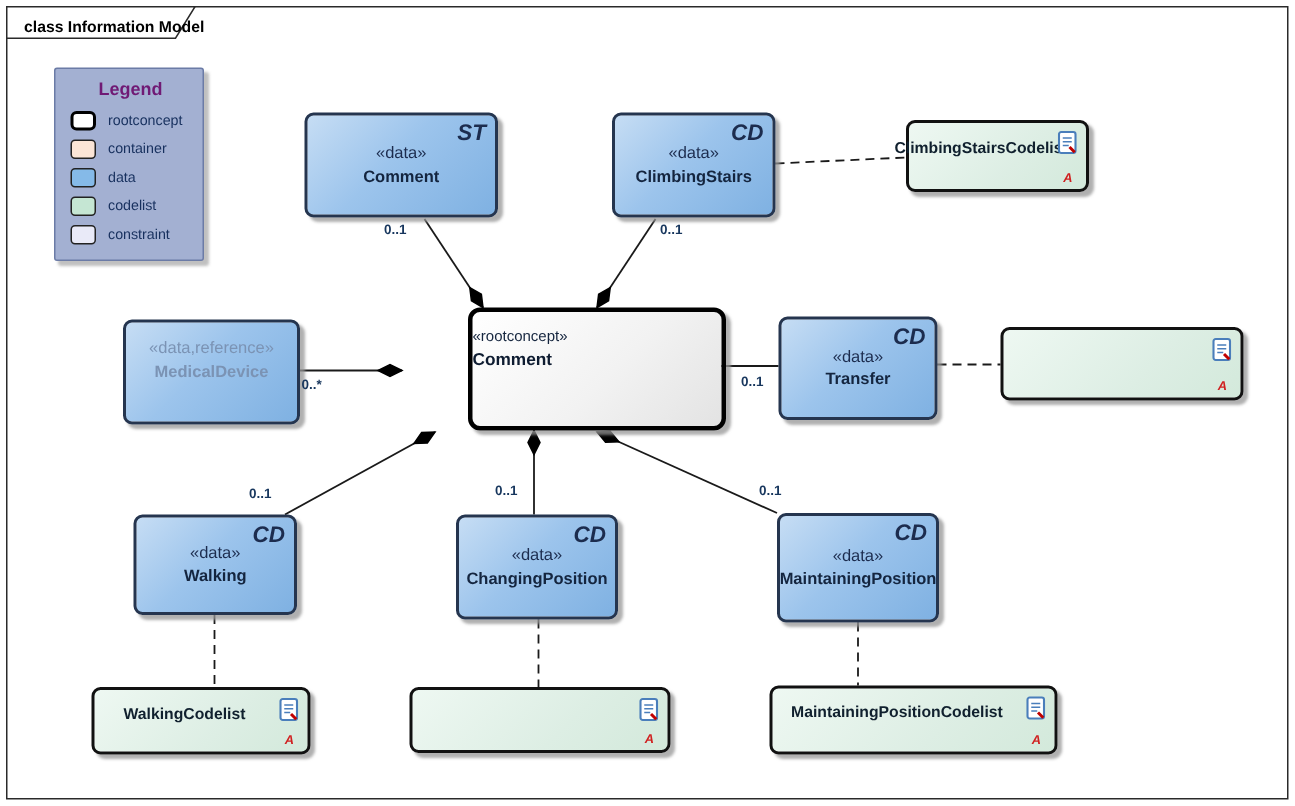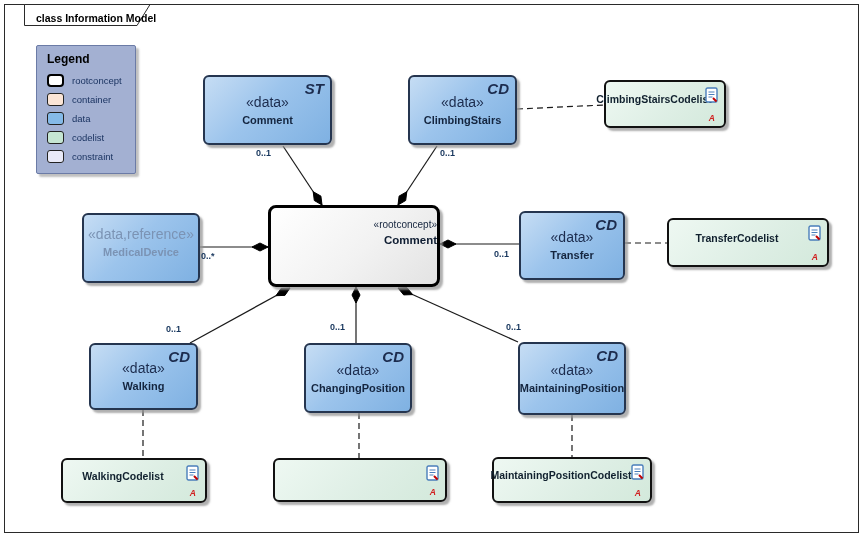--- a/index.html
+++ b/index.html
@@ -2,48 +2,49 @@
 <html><head>
 <meta charset="utf-8">
 <style>
   * { box-sizing: border-box; }
   html,body { margin:0; padding:0; background:#ffffff; }
   body { font-family:"Liberation Sans","DejaVu Sans",sans-serif; }
   #canvas { position:relative; width:863px; height:537px; background:#ffffff; overflow:hidden; }
 
   .frame-border { position:absolute; left:4px; top:4px; right:4px; bottom:4px; border:1px solid #2a2a2a; }
 
-  .frame-tab { position:absolute; left:4px; top:4px; width:132px; height:22px;margin-left:20px; }
+  .frame-tab { position:absolute; left:4px; top:4px; width:132px; height:22px; }
   .frame-tab-label { position:absolute; left:12px; top:8px; font-size:10.5px; font-weight:bold; color:#000; white-space:nowrap; }
 
   svg.connectors { position:absolute; left:0; top:0; width:863px; height:537px; z-index:1; }
   svg.connectors line.assoc { stroke:#1a1a1a; stroke-width:1.2; }
   svg.connectors line.dep { stroke:#1a1a1a; stroke-width:1.2; stroke-dasharray:6 4; }
   svg.connectors polygon.diamond { fill:#000; stroke:#000; }
 
   .node { position:absolute; z-index:2; border-radius:6px; }
 
   .node.data {
     background:linear-gradient(135deg,#c6ddf4 0%,#9cc4ec 45%,#7fb1e2 100%);
     border:2px solid #25354f;
     box-shadow:3px 3px 2px rgba(150,150,150,0.75);
     display:flex; flex-direction:column; align-items:center; justify-content:center;
   }
-  .node.data .stereo { font-size:14px; color:#1c2c4e; line-height:1.5; }
+  .node.data .stereo { font-size:11px; color:#1c2c4e; line-height:1.5; }
   .node.data .nname  { font-size:11px; font-weight:bold; color:#14253f; line-height:1.4; }
   .node.data.reference .stereo, .node.data.reference .nname { color:#7b93b4; }
   .corner-tag { position:absolute; top:3px; right:6px; font-size:15px; font-style:italic; font-weight:bold; color:#1c2c4e; }
 
   .node.root {
     background:linear-gradient(135deg,#ffffff 0%,#f2f2f2 55%,#e3e3e3 100%);
     border:3px solid #000;
     border-radius:8px;
     box-shadow:3px 3px 2px rgba(150,150,150,0.75);
-    display:flex; flex-direction:column; align-items:flex-end;
+    display:flex; flex-direction:column; align-items:flex-start;
     padding-top:9px;
+    margin-left:44px;
   }
   .node.root .stereo { font-size:10px; color:#16263f; line-height:1.5; }
   .node.root .nname  { font-size:11.5px; font-weight:bold; color:#0e1c31; line-height:1.4; }
 
   .node.codelist {
     background:linear-gradient(135deg,#eef8f2 0%,#ddeee4 60%,#d3e9db 100%);
     border:2px solid #111;
     box-shadow:3px 3px 2px rgba(150,150,150,0.75);
   }
   .node.codelist .nname {
@@ -55,21 +56,21 @@
   .a-flag { position:absolute; bottom:3px; right:9px; font-size:8.5px; font-weight:bold; font-style:italic; color:#d02020; }
 
   .mult { position:absolute; z-index:3; font-size:9px; font-weight:bold; color:#17365d; white-space:nowrap; }
 
   .legend {
     position:absolute; left:36px; top:45px; width:100px; height:129px; z-index:2;
     background:#a3b0d2; border:1px solid #6b7ba6; border-radius:2px;
     box-shadow:3px 3px 2px rgba(150,150,150,0.6);
     padding:6px 8px 4px 10px;
   }
-  .legend-title { text-align:left; font-size:12px; font-weight:bold; color:#000000; margin-bottom:7px; }
+  .legend-title { text-align:center; font-size:12px; font-weight:bold; color:#701a75; margin-bottom:7px; }
   .legend-item { display:flex; align-items:center; margin-bottom:5px; height:14px; }
   .legend-swatch { width:17px; height:13px; border:1px solid #222; border-radius:3px; margin-right:8px; flex:none; }
   .legend-swatch.thick { border-width:2.5px; border-color:#000; border-radius:4px; }
   .legend-label { font-size:9.5px; color:#17305e; }
 </style>
 </head>
 <body>
 
 <div id="canvas">
 
@@ -206,21 +207,20 @@
           <line x1="3.5" y1="5" x2="9.5" y2="5" stroke="#4a7ebb"></line>
           <line x1="3.5" y1="7.5" x2="9.5" y2="7.5" stroke="#4a7ebb"></line>
           <line x1="3.5" y1="10" x2="7.5" y2="10" stroke="#4a7ebb"></line>
           <path d="M11.5,14.5 L8,11" stroke="#c00000" stroke-width="2"></path>
         </svg>
     </span>
     <span class="a-flag">A</span>
   </div>
 
   <div class="node codelist" style="left:667px;top:218px;width:162px;height:49px">
-    <span class="nname">TransferCodelist</span>
     <span class="doc-icon">
       <svg width="14" height="17" viewBox="0 0 14 17">
           <rect x="1" y="1" width="11" height="14" rx="1.5" fill="#fff" stroke="#4a7ebb" stroke-width="1.4"></rect>
           <line x1="3.5" y1="5" x2="9.5" y2="5" stroke="#4a7ebb"></line>
           <line x1="3.5" y1="7.5" x2="9.5" y2="7.5" stroke="#4a7ebb"></line>
           <line x1="3.5" y1="10" x2="7.5" y2="10" stroke="#4a7ebb"></line>
           <path d="M11.5,14.5 L8,11" stroke="#c00000" stroke-width="2"></path>
         </svg>
     </span>
     <span class="a-flag">A</span>
@@ -246,21 +246,21 @@
           <rect x="1" y="1" width="11" height="14" rx="1.5" fill="#fff" stroke="#4a7ebb" stroke-width="1.4"></rect>
           <line x1="3.5" y1="5" x2="9.5" y2="5" stroke="#4a7ebb"></line>
           <line x1="3.5" y1="7.5" x2="9.5" y2="7.5" stroke="#4a7ebb"></line>
           <line x1="3.5" y1="10" x2="7.5" y2="10" stroke="#4a7ebb"></line>
           <path d="M11.5,14.5 L8,11" stroke="#c00000" stroke-width="2"></path>
         </svg>
     </span>
     <span class="a-flag">A</span>
   </div>
 
-  <div class="node codelist" style="left:492px;top:457px;width:160px;height:46px">
+  <div class="node codelist" style="left:513px;top:457px;width:192px;height:46px">
     <span class="nname">MaintainingPositionCodelist</span>
     <span class="doc-icon">
       <svg width="14" height="17" viewBox="0 0 14 17">
           <rect x="1" y="1" width="11" height="14" rx="1.5" fill="#fff" stroke="#4a7ebb" stroke-width="1.4"></rect>
           <line x1="3.5" y1="5" x2="9.5" y2="5" stroke="#4a7ebb"></line>
           <line x1="3.5" y1="7.5" x2="9.5" y2="7.5" stroke="#4a7ebb"></line>
           <line x1="3.5" y1="10" x2="7.5" y2="10" stroke="#4a7ebb"></line>
           <path d="M11.5,14.5 L8,11" stroke="#c00000" stroke-width="2"></path>
         </svg>
     </span>

